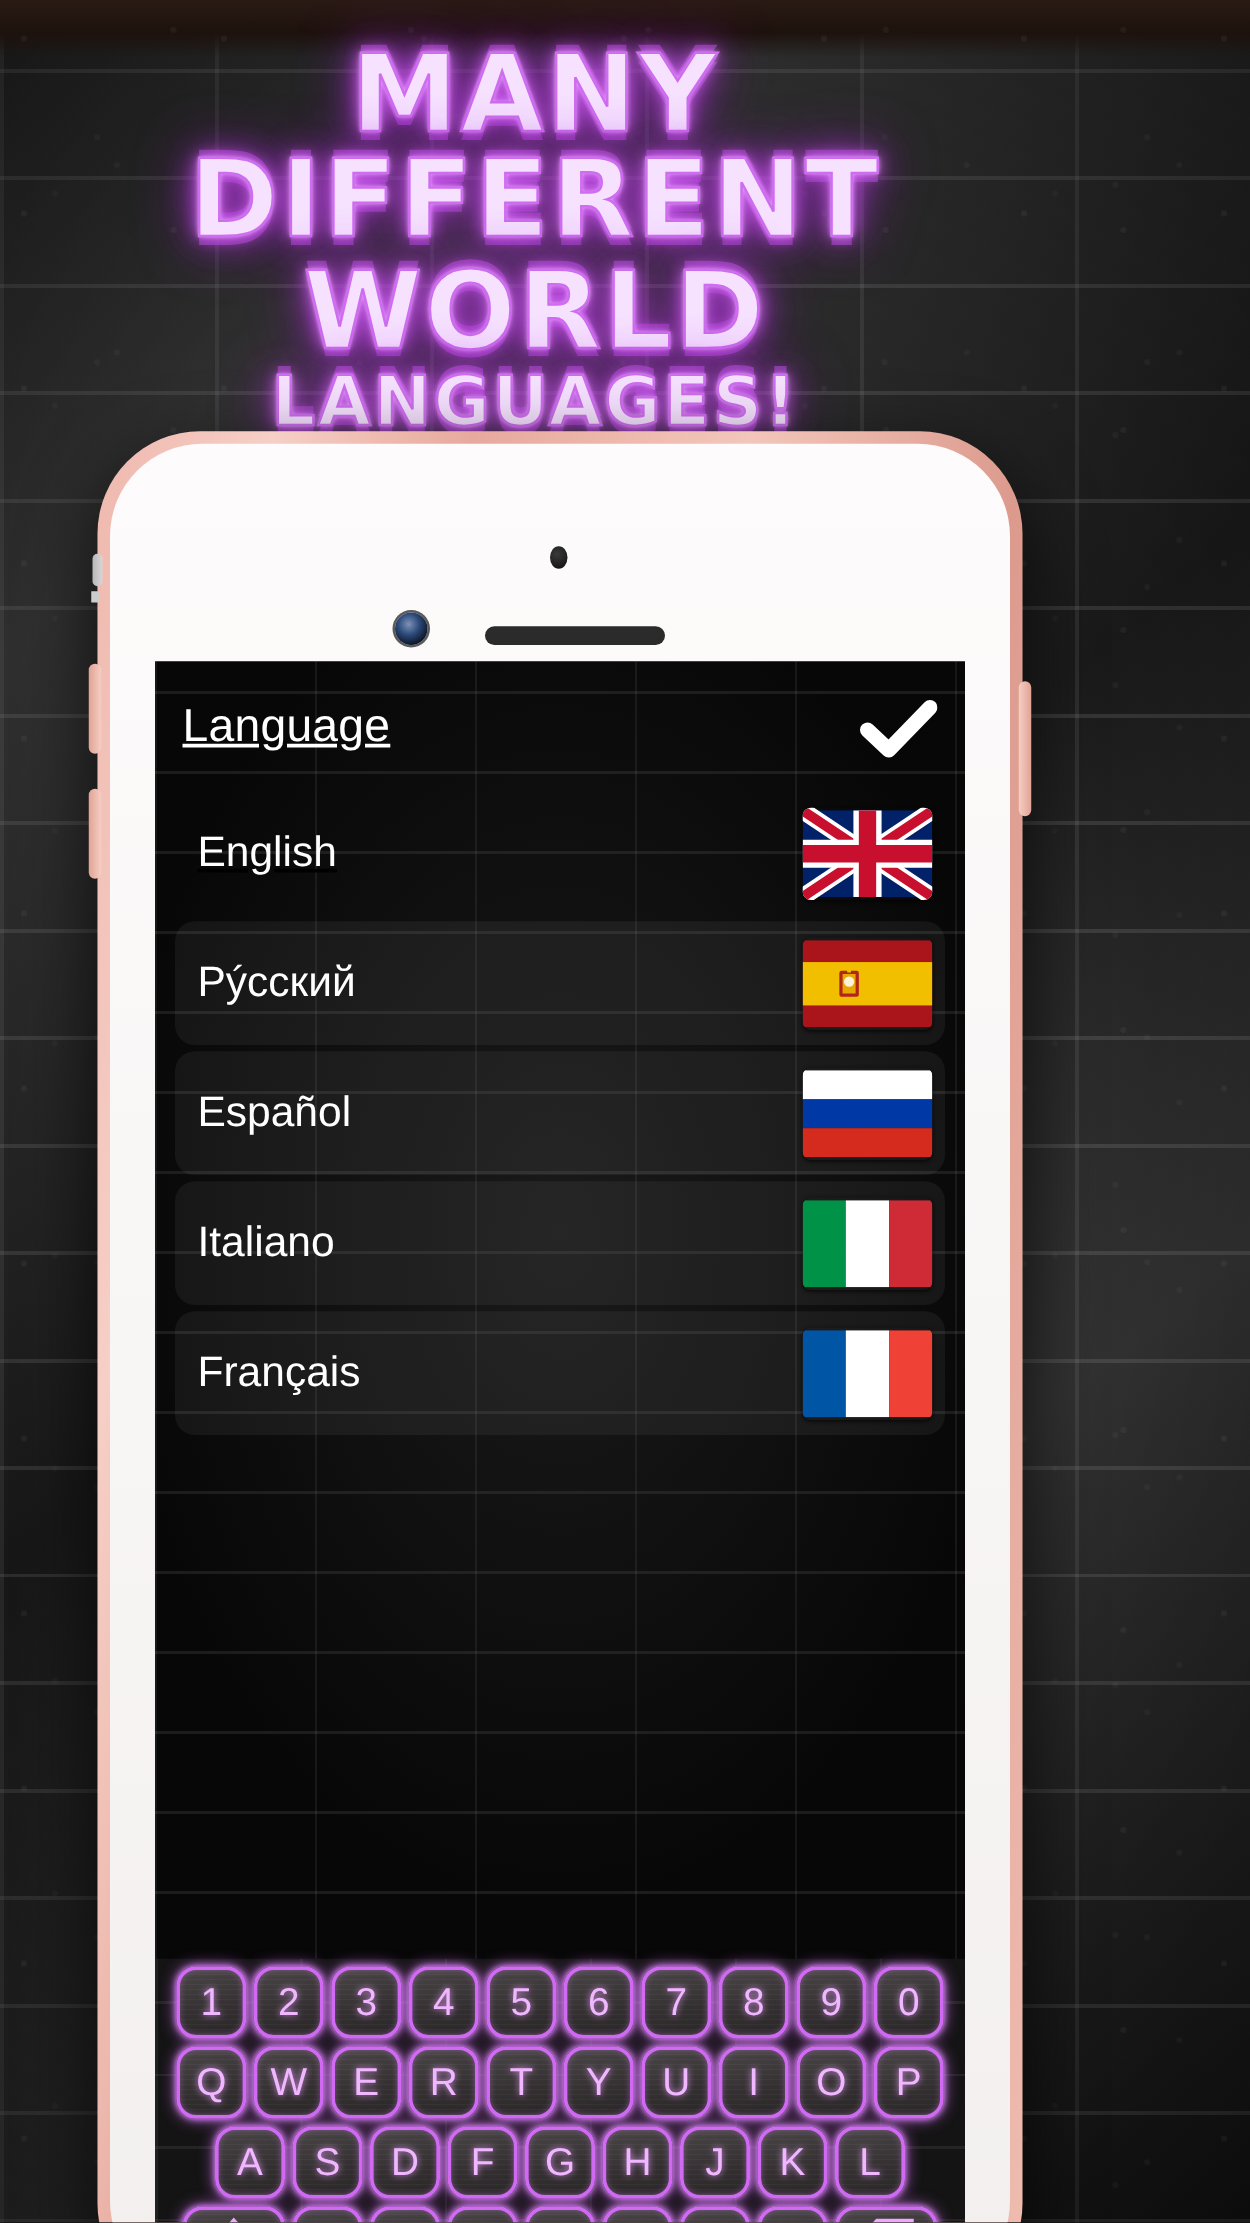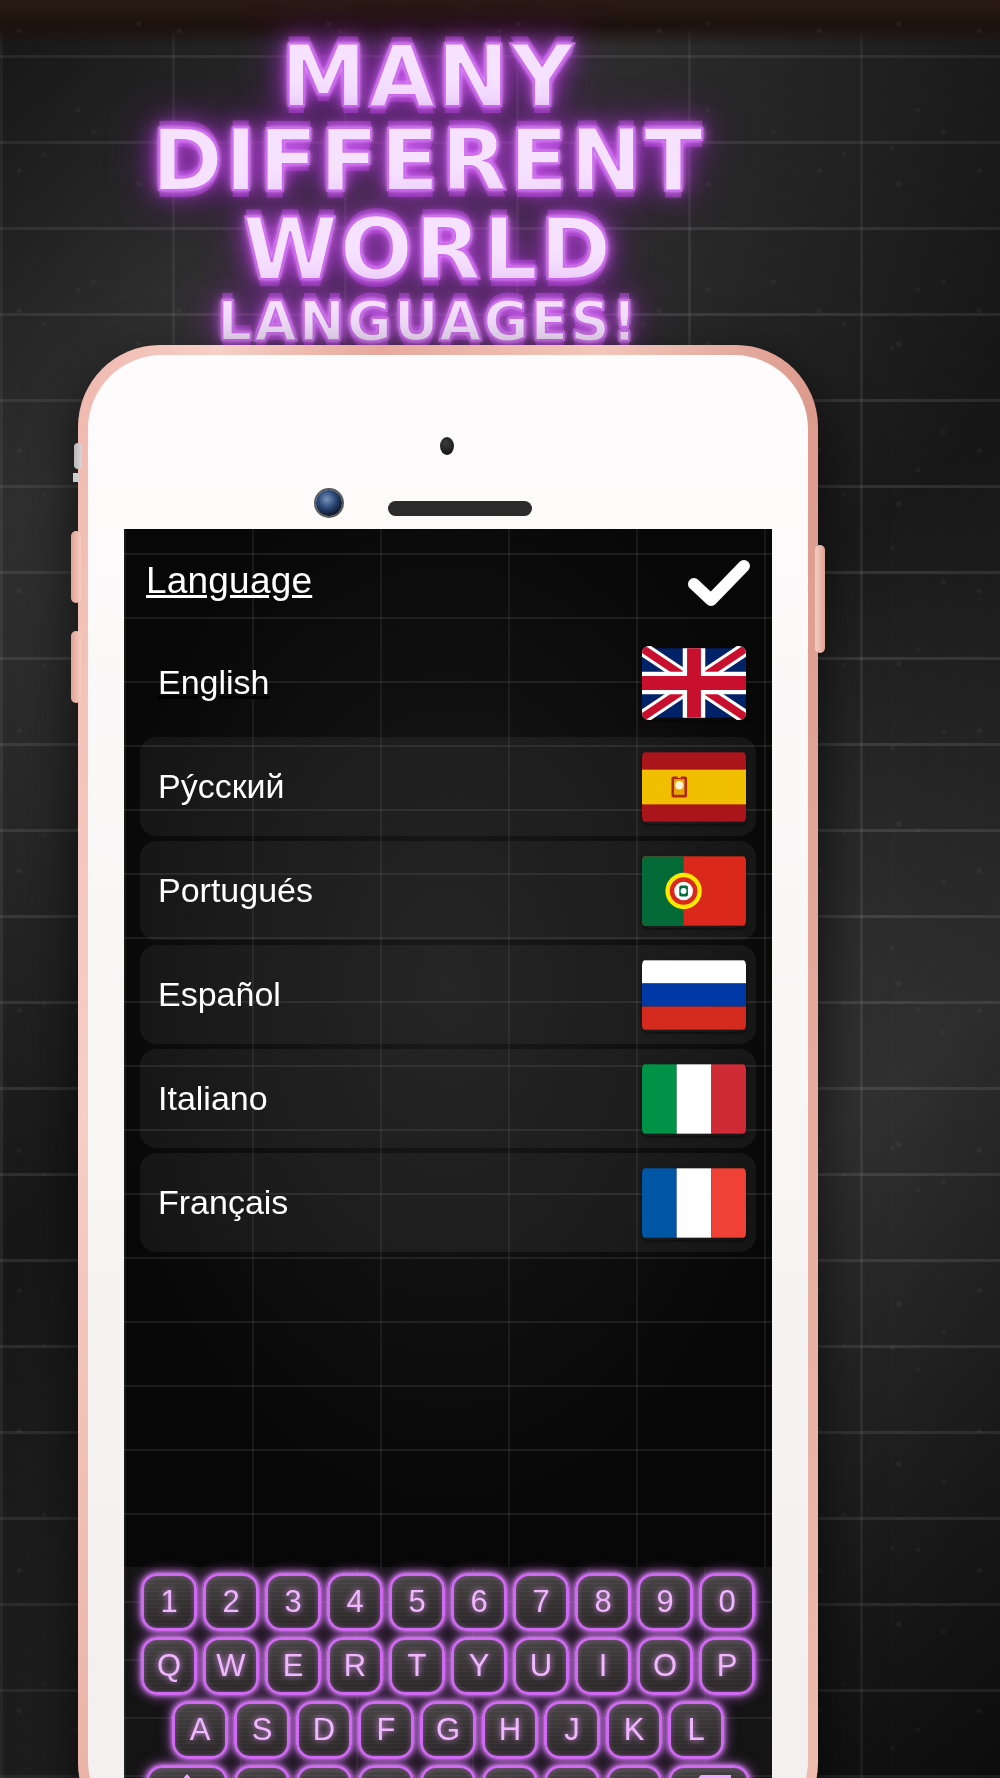--- a/index.html
+++ b/index.html
@@ -297,34 +297,20 @@
                 <g transform="translate(17,14)">
                   <rect width="9" height="12" rx="1" fill="#AA151B" opacity=".9"></rect>
                   <rect x="1.5" y="1.5" width="6" height="9" fill="#F1BF00" opacity=".85"></rect>
                   <circle cx="4.5" cy="5" r="2.4" fill="#fff" opacity=".85"></circle>
                   <rect x="3.6" y="-1.6" width="1.8" height="2.4" fill="#F1BF00"></rect>
                 </g>
               </svg>
             </span>
           </div>
 
-          <div class="lang-row" data-interactable="true">
-            <span class="lang-name" data-interactable="false">Portugués</span>
-            <span class="flag" data-interactable="false">
-              <svg viewBox="0 0 60 40">
-                <rect width="60" height="40" fill="#DA291C"></rect>
-                <rect width="24" height="40" fill="#046A38"></rect>
-                <circle cx="24" cy="20" r="10.5" fill="#FFE900"></circle>
-                <circle cx="24" cy="20" r="8" fill="#DA291C"></circle>
-                <circle cx="24" cy="20" r="5.4" fill="#fff"></circle>
-                <rect x="21.5" y="16.8" width="5" height="6.4" rx="1" fill="#046A38"></rect>
-                <circle cx="24" cy="20" r="1.7" fill="#fff"></circle>
-              </svg>
-            </span>
-          </div>
 
           <div class="lang-row" data-interactable="true">
             <span class="lang-name" data-interactable="false">Español</span>
             <span class="flag" data-interactable="false">
               <svg viewBox="0 0 60 40">
                 <rect width="60" height="13.34" fill="#ffffff"></rect>
                 <rect y="13.34" width="60" height="13.33" fill="#0039A6"></rect>
                 <rect y="26.67" width="60" height="13.33" fill="#D52B1E"></rect>
               </svg>
             </span>

